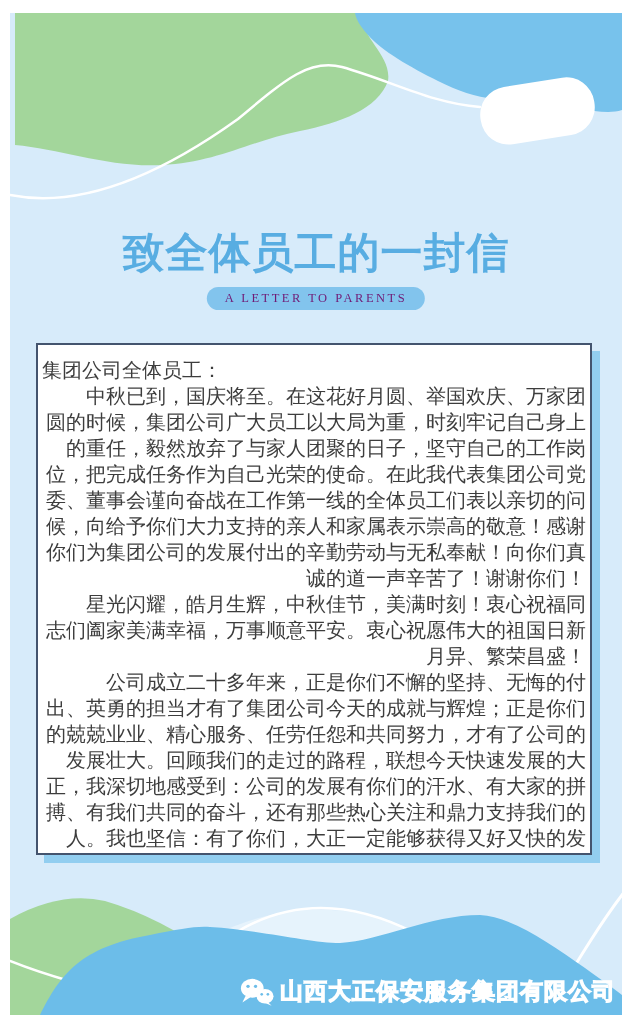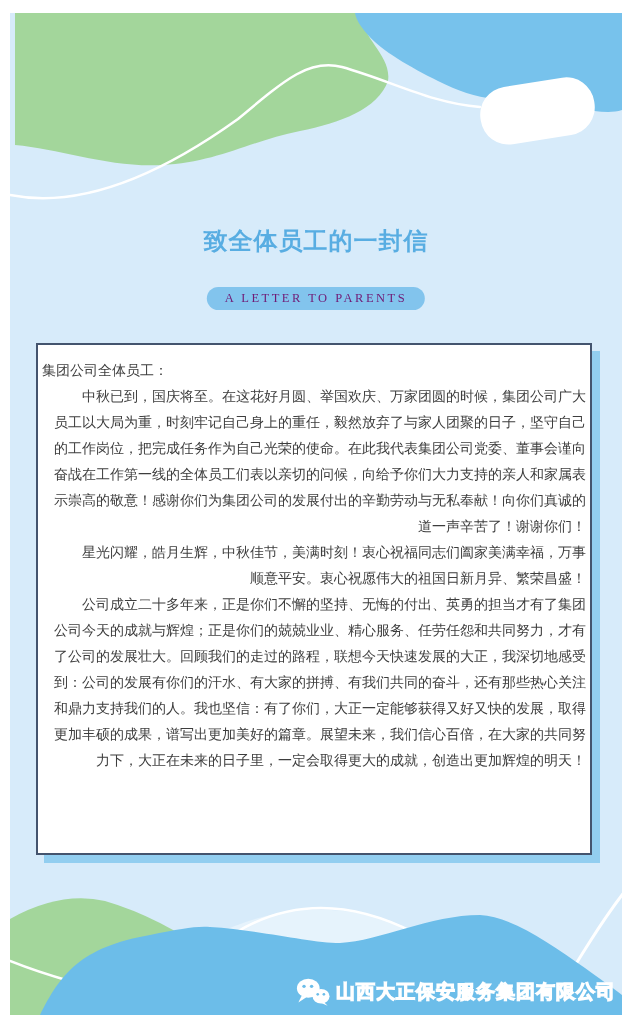--- a/index.html
+++ b/index.html
@@ -14,45 +14,45 @@
   }
   .poster{
     position:absolute;left:10px;top:13px;width:612px;height:1002px;
     background:var(--poster_bg);overflow:hidden;
   }
   .deco{position:absolute;left:0;display:block;}
   .deco.top{top:0;}
   .deco.bottom{bottom:0;}
   .page-title{
     position:absolute;top:212px;left:0;width:100%;text-align:center;
-    font-size:24px;font-weight:bold;letter-spacing:1px;color:var(--title_blue);
+    font-size:42px;font-weight:bold;letter-spacing:1px;color:var(--title_blue);
     margin:0;
   }
   .subtitle-pill{
     position:absolute;top:274px;left:50%;transform:translateX(-50%);
     background:var(--pill_blue);color:#701a75;border-radius:12px;
     padding:4px 18px;font-family:"Liberation Serif","DejaVu Serif",serif;
     font-size:12.5px;letter-spacing:2.5px;white-space:nowrap;
   }
   .letter-card{
     position:absolute;left:26px;top:330px;width:556px;height:512px;
     background:#ffffff;border:2px solid var(--card_border);
     box-shadow:8px 8px 0 var(--card_shadow);
     box-sizing:border-box;padding:12px 4px 0 4px;overflow:hidden;
-    color:var(--text_color);font-size:14px;line-height:26px;
+    color:var(--text_color);font-size:20px;line-height:26px;
   }
   .letter-card p{margin:0;}
   .letter-card p.indent{text-indent:2em;text-align:right;}
   .sign-block{text-align:right;padding-right:2px;}
   .sign-name{margin-right:20px;}
   .footer-brand{
     position:absolute;right:6px;bottom:8px;display:flex;align-items:center;gap:6px;
   }
   .company-name{
-    font-size:19px;font-weight:bold;letter-spacing:1px;
+    font-size:23px;font-weight:bold;letter-spacing:1px;
     color:rgba(255,255,255,0.18);-webkit-text-stroke:1.2px #ffffff;
     white-space:nowrap;
   }
 </style>
 </head>
 <body>
 
 <div class="poster">
 
   <svg class="deco top" width="612" height="230" viewBox="0 0 612 230">

